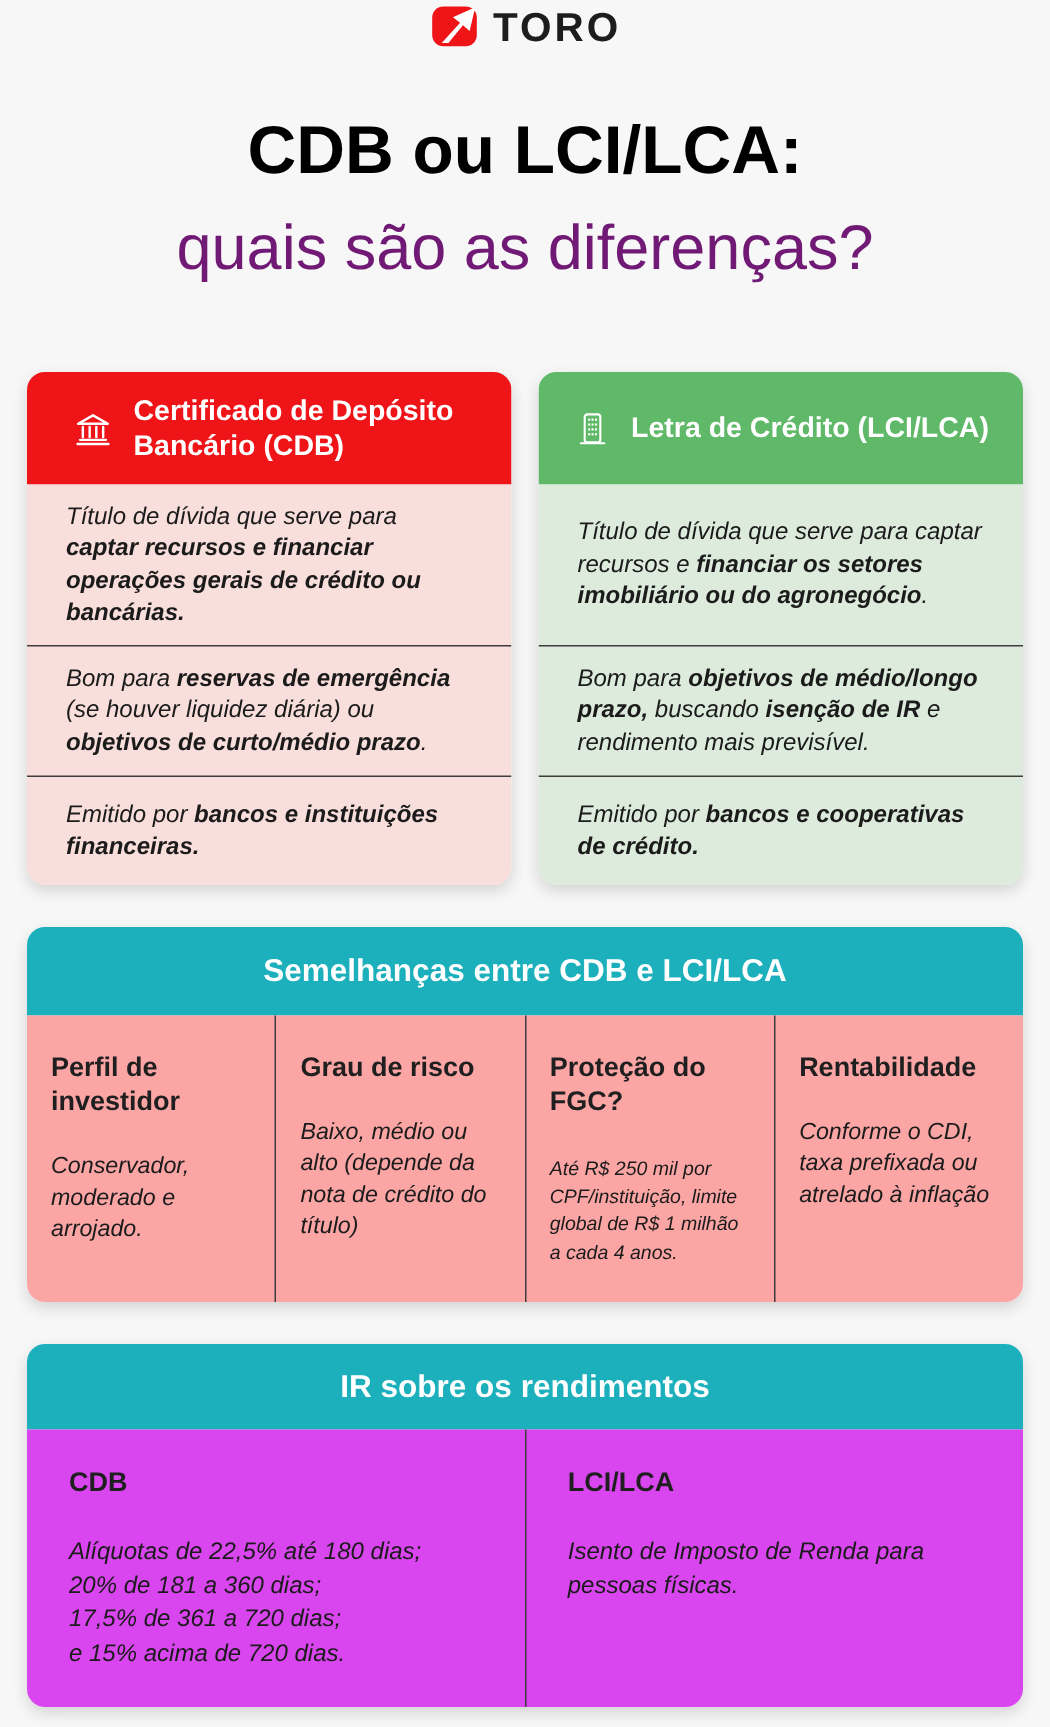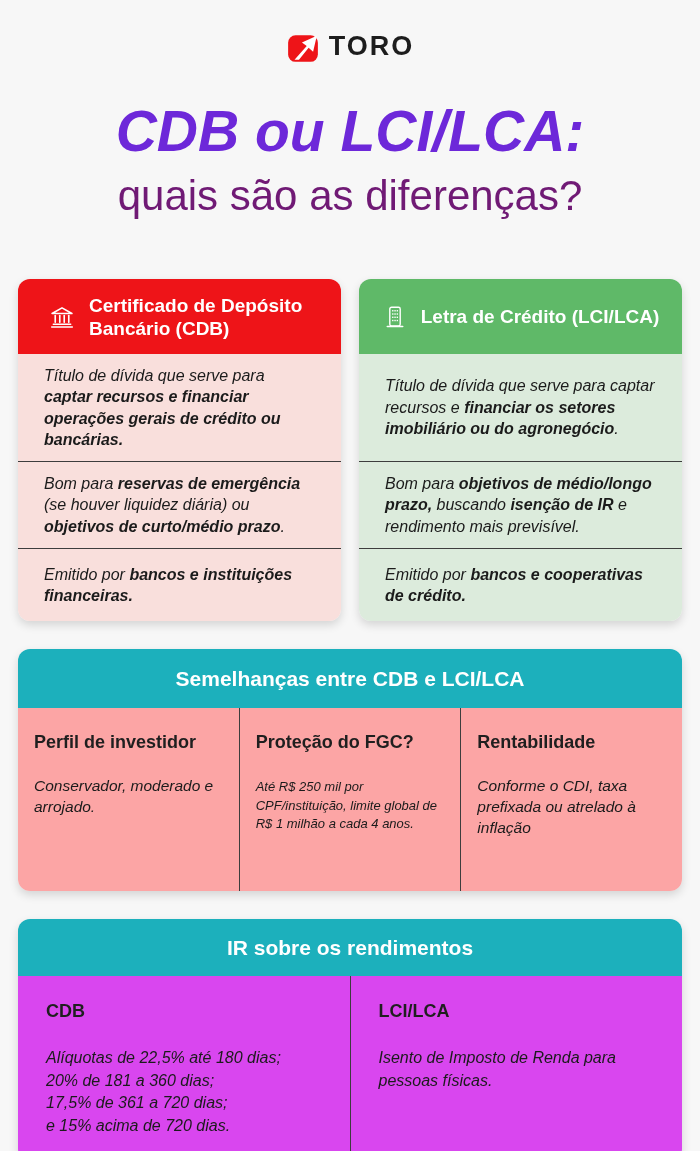--- a/index.html
+++ b/index.html
@@ -5,26 +5,26 @@
   html,body{margin:0;padding:0;}
   body{
     width:700px;height:1151px;overflow:hidden;
     background:#F7F7F7;
     font-family:"Liberation Sans", sans-serif;
     -webkit-font-smoothing:antialiased;
   }
   .container{padding:0 18px;}
 
   
-  .logo-row{display:flex;justify-content:center;align-items:flex-start;gap:9px;padding-top:31px;}
+  .logo-row{display:flex;justify-content:center;align-items:flex-end;gap:9px;}
   .brand{font-size:27px;font-weight:800;color:#1d1d1d;letter-spacing:2px;}
 
   
   .title-block{text-align:center;margin-top:40px;}
-  .title-line1{font-size:57px;font-weight:700;color:#6d28d9;line-height:52px;font-style:italic;}
+  .title-line1{font-size:45px;font-weight:700;color:#000000;line-height:52px;}
   .title-line2{font-size:42px;font-weight:400;color:#701a75;line-height:50px;margin-top:14px;}
 
   
   .cards-row{display:flex;gap:18px;margin-top:58px;}
   .card{width:323px;border-radius:12px;overflow:hidden;box-shadow:0 4px 10px rgba(0,0,0,.14);}
   .card-header{height:75px;display:flex;align-items:center;justify-content:center;gap:13px;padding:0 16px;color:#fff;}
   .card-header .hdr-text{font-size:19px;font-weight:700;line-height:23px;}
   .card-cdb .card-header{background:#EE1418;}
   .card-cdb .hdr-text{max-width:222px;}
   .card-lci .card-header{background:#5FB968;}
@@ -144,20 +144,24 @@
 
   </div>
 
   <div class="section">
     <div class="section-header">Semelhanças entre CDB e LCI/LCA</div>
     <div class="sim-body">
       <div class="sim-col">
         <div class="col-title">Perfil de investidor</div>
         <div class="col-text">Conservador, moderado e arrojado.</div>
       </div>
+      <div class="sim-col">
+        <div class="col-title">Grau de risco</div>
+        <div class="col-text">Baixo, médio ou alto (depende da nota de crédito do título)</div>
+      </div>
       <div class="sim-col small">
         <div class="col-title">Proteção do FGC?</div>
         <div class="col-text">Até R$ 250 mil por CPF/instituição, limite global de R$ 1 milhão a cada 4 anos.</div>
       </div>
       <div class="sim-col">
         <div class="col-title">Rentabilidade</div>
         <div class="col-text">Conforme o CDI, taxa prefixada ou atrelado à inflação</div>
       </div>
     </div>
   </div>

